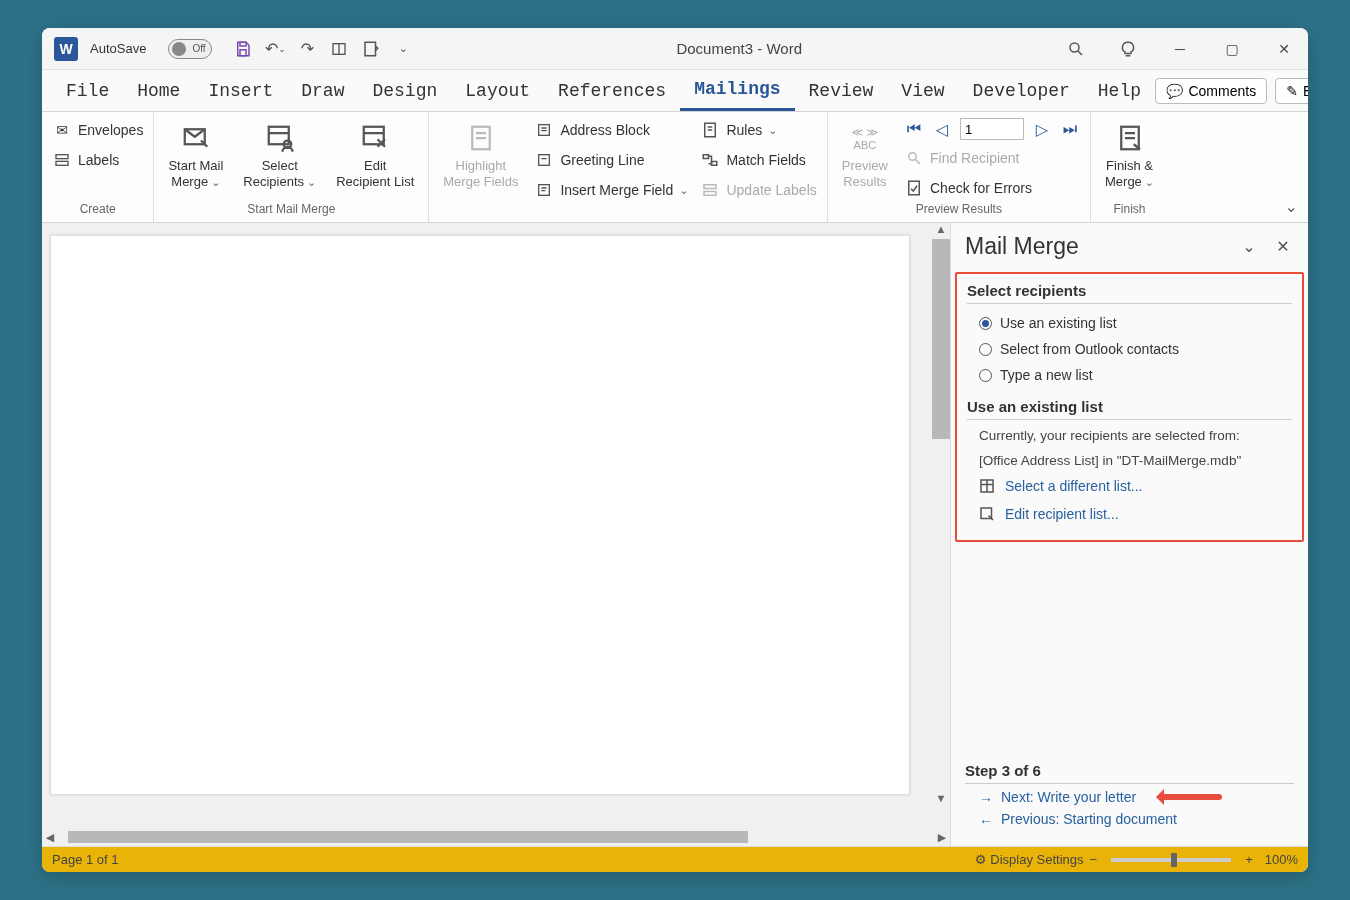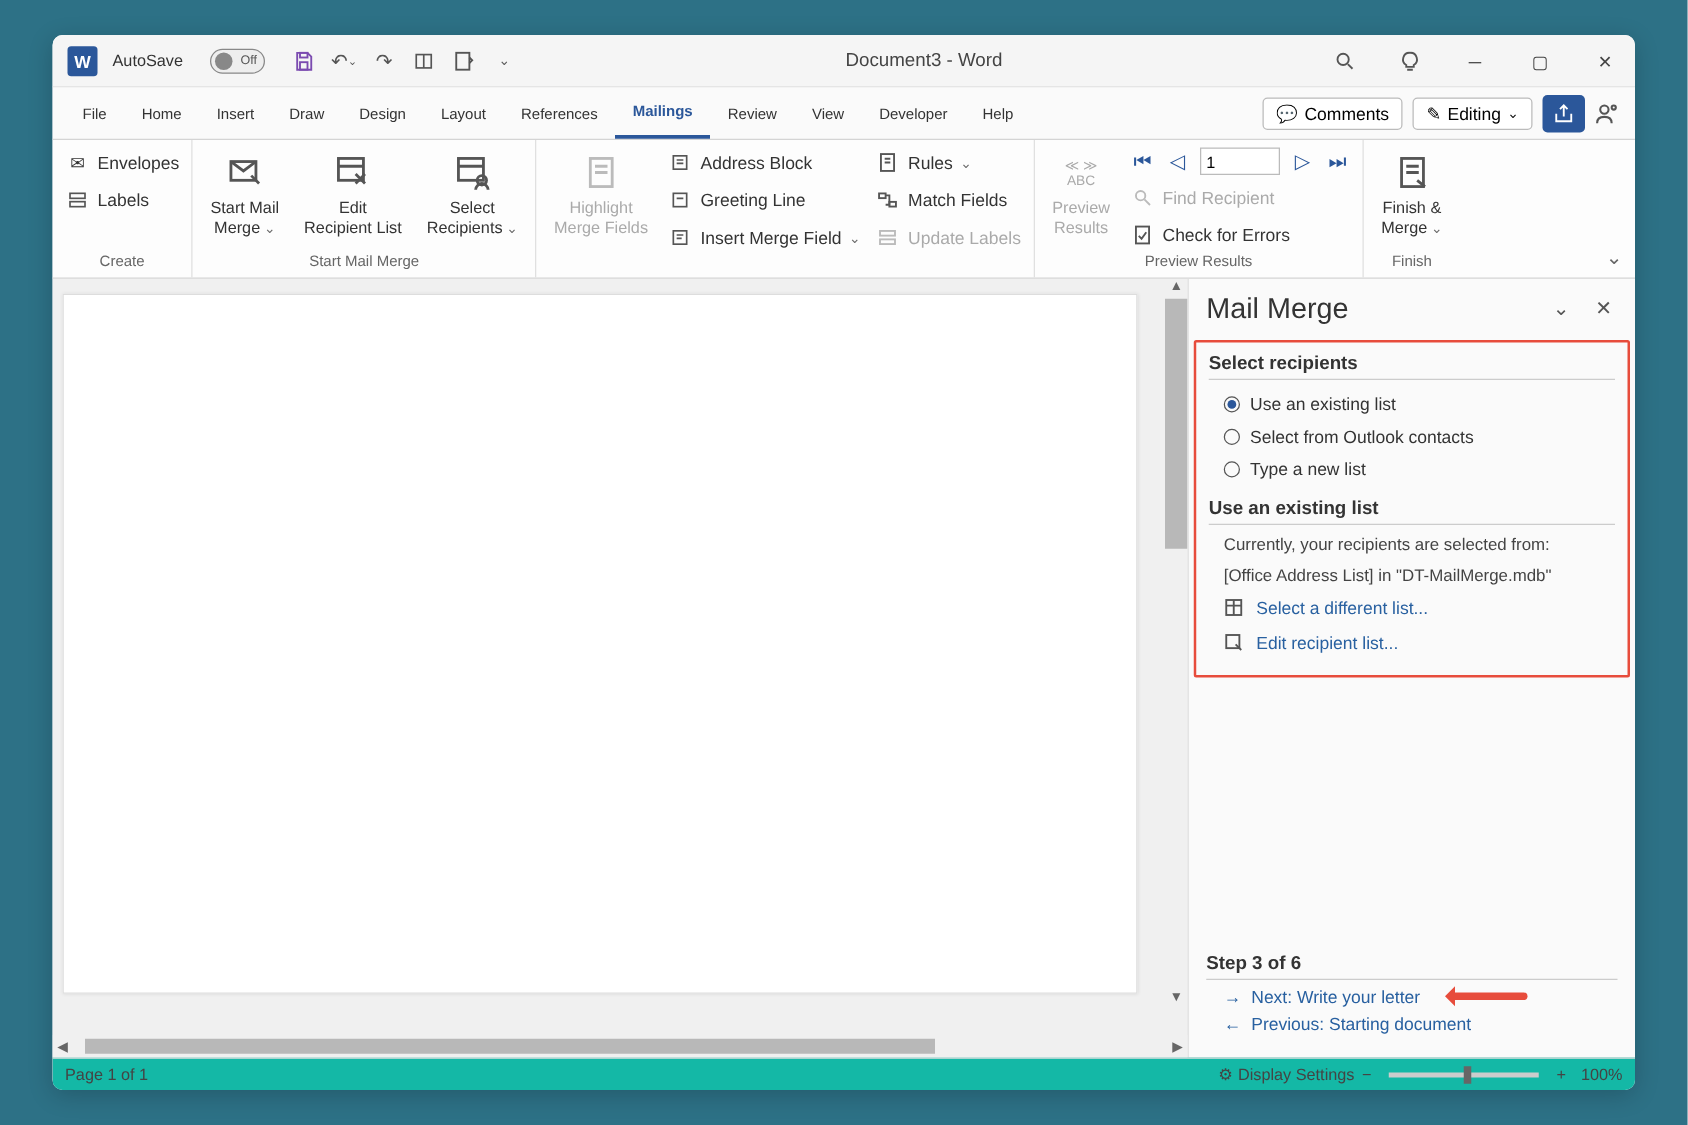--- a/index.html
+++ b/index.html
@@ -14,21 +14,21 @@
   .toggle-knob { width: 14px; height: 14px; border-radius: 50%; background: #888; margin-left: 3px; }
   .toggle-text { font-size: 10px; margin-left: 6px; color: #555; }
   .qat { display: flex; gap: 10px; align-items: center; margin-left: 8px; }
   .qat-btn { width: 22px; height: 22px; display: flex; align-items: center; justify-content: center; color: #555; cursor: pointer; }
   .title-center { flex: 1; text-align: center; font-size: 15px; color: #444; }
   .title-right { display: flex; gap: 28px; align-items: center; }
   .win-btn { width: 24px; height: 24px; display: flex; align-items: center; justify-content: center; color: #444; cursor: pointer; font-size: 14px; }
 
   
   .tabs { height: 42px; background: #fafafa; display: flex; align-items: center; padding: 0 10px; border-bottom: 1px solid #d4d4d4; }
-  .tab { padding: 0 14px; height: 100%; display: flex; align-items: center; font-size: 12px; color: #333; cursor: pointer; }
+  .tab { padding: 0 14px; height: 100%; display: flex; align-items: center; font-size: 18px; color: #333; cursor: pointer; font-family: Liberation Mono, monospace; }
   .tab.active { border-bottom: 3px solid #2b579a; font-weight: 600; color: #2b579a; }
   .tab-spacer { flex: 1; }
   .comments-btn, .editing-btn { border: 1px solid #bbb; border-radius: 4px; padding: 4px 10px; font-size: 14px; display: flex; align-items: center; gap: 5px; margin-right: 8px; cursor: pointer; background: #fff; }
   .share-btn { background: #2b579a; color: #fff; width: 34px; height: 30px; border-radius: 4px; display: flex; align-items: center; justify-content: center; margin-right: 6px; cursor: pointer; }
   .share-ext { width: 24px; height: 24px; display: flex; align-items: center; justify-content: center; cursor: pointer; }
 
   
   .ribbon { background: #fdfdfd; border-bottom: 1px solid #d4d4d4; display: flex; position: relative; }
   .rgroup { border-right: 1px solid #e0e0e0; padding: 6px 10px 2px 10px; display: flex; flex-direction: column; }
   .rgroup-body { display: flex; gap: 12px; align-items: flex-start; flex: 1; }
@@ -76,21 +76,21 @@
   .pane-link { display: flex; align-items: center; gap: 8px; color: #2860a0; font-size: 14px; padding: 6px 0 2px 34px; cursor: pointer; }
   .pane-link .ic { width: 20px; height: 20px; display: flex; align-items: center; justify-content: center; margin-left: -24px; color: #555; }
   .pane-footer { padding: 8px 10px 10px 10px; }
   .step-h { font-weight: bold; font-size: 15px; color: #333; border-bottom: 1px solid #ccc; padding-bottom: 4px; margin-bottom: 2px; }
   .nav-link { display: flex; align-items: center; gap: 8px; color: #2860a0; font-size: 14px; padding: 3px 0 3px 14px; cursor: pointer; }
   .red-arrow { display: inline-block; width: 74px; height: 12px; position: relative; margin-left: 4px; }
   .red-arrow::before { content: ""; position: absolute; left: 12px; right: 0; top: 3px; height: 6px; background: #e74c3c; border-radius: 3px; }
   .red-arrow::after { content: ""; position: absolute; left: 0; top: -2px; border: 8px solid transparent; border-right-color: #e74c3c; }
 
   
-  .statusbar { height: 26px; background: #14b8a6; border-top: 1px solid #ddd; display: flex; align-items: center; padding: 0 10px; font-size: 13px; color: #444; }
+  .statusbar { height: 26px; background: #eab308; border-top: 1px solid #ddd; display: flex; align-items: center; padding: 0 10px; font-size: 13px; color: #444; }
   .statusbar .sp { flex: 1; }
   .zoom-slider { width: 120px; height: 4px; background: #ccc; position: relative; margin: 0 8px; }
   .zoom-slider .knob { position: absolute; left: 50%; top: -5px; width: 6px; height: 14px; background: #666; }
   .zbtn { cursor: pointer; padding: 0 6px; }
 
   svg { display: block; }
 </style>
 </head>
 <body>
 
@@ -221,37 +221,37 @@
               </svg>
             </div>
           <div class="lbl dropdown-caret" style="white-space:pre;text-align:center;">Start Mail
 Merge</div>
         </div>
         <div class="rbtn-big">
           <div class="ic">
               <svg width="34" height="30" viewBox="0 0 24 24" fill="none" stroke="#555" stroke-width="1.8">
                 <rect x="3" y="3" width="16" height="14"></rect>
                 <line x1="3" y1="8" x2="19" y2="8"></line>
-                <path d="M14 13l6 6M20 13l-6 6"></path>
+                <circle cx="18" cy="17" r="3"></circle>
+                <path d="M14 23c0-2 2-4 4-4s4 2 4 4"></path>
               </svg>
             </div>
-          <div class="lbl" style="white-space:pre;">Edit
-Recipient List</div>
+          <div class="lbl dropdown-caret" style="white-space:pre;">Select
+Recipients</div>
         </div>
         <div class="rbtn-big">
           <div class="ic">
               <svg width="34" height="30" viewBox="0 0 24 24" fill="none" stroke="#555" stroke-width="1.8">
                 <rect x="3" y="3" width="16" height="14"></rect>
                 <line x1="3" y1="8" x2="19" y2="8"></line>
-                <circle cx="18" cy="17" r="3"></circle>
-                <path d="M14 23c0-2 2-4 4-4s4 2 4 4"></path>
+                <path d="M14 13l6 6M20 13l-6 6"></path>
               </svg>
             </div>
-          <div class="lbl dropdown-caret" style="white-space:pre;">Select
-Recipients</div>
+          <div class="lbl" style="white-space:pre;">Edit
+Recipient List</div>
         </div>
       </div>
       <div class="rgroup-label">Start Mail Merge</div>
     </div>
 
     <div class="rgroup">
       <div class="rgroup-body">
         <div class="rbtn-big disabled">
           <div class="ic">
               <svg width="30" height="30" viewBox="0 0 24 24" fill="none" stroke="#bbb" stroke-width="1.8">

